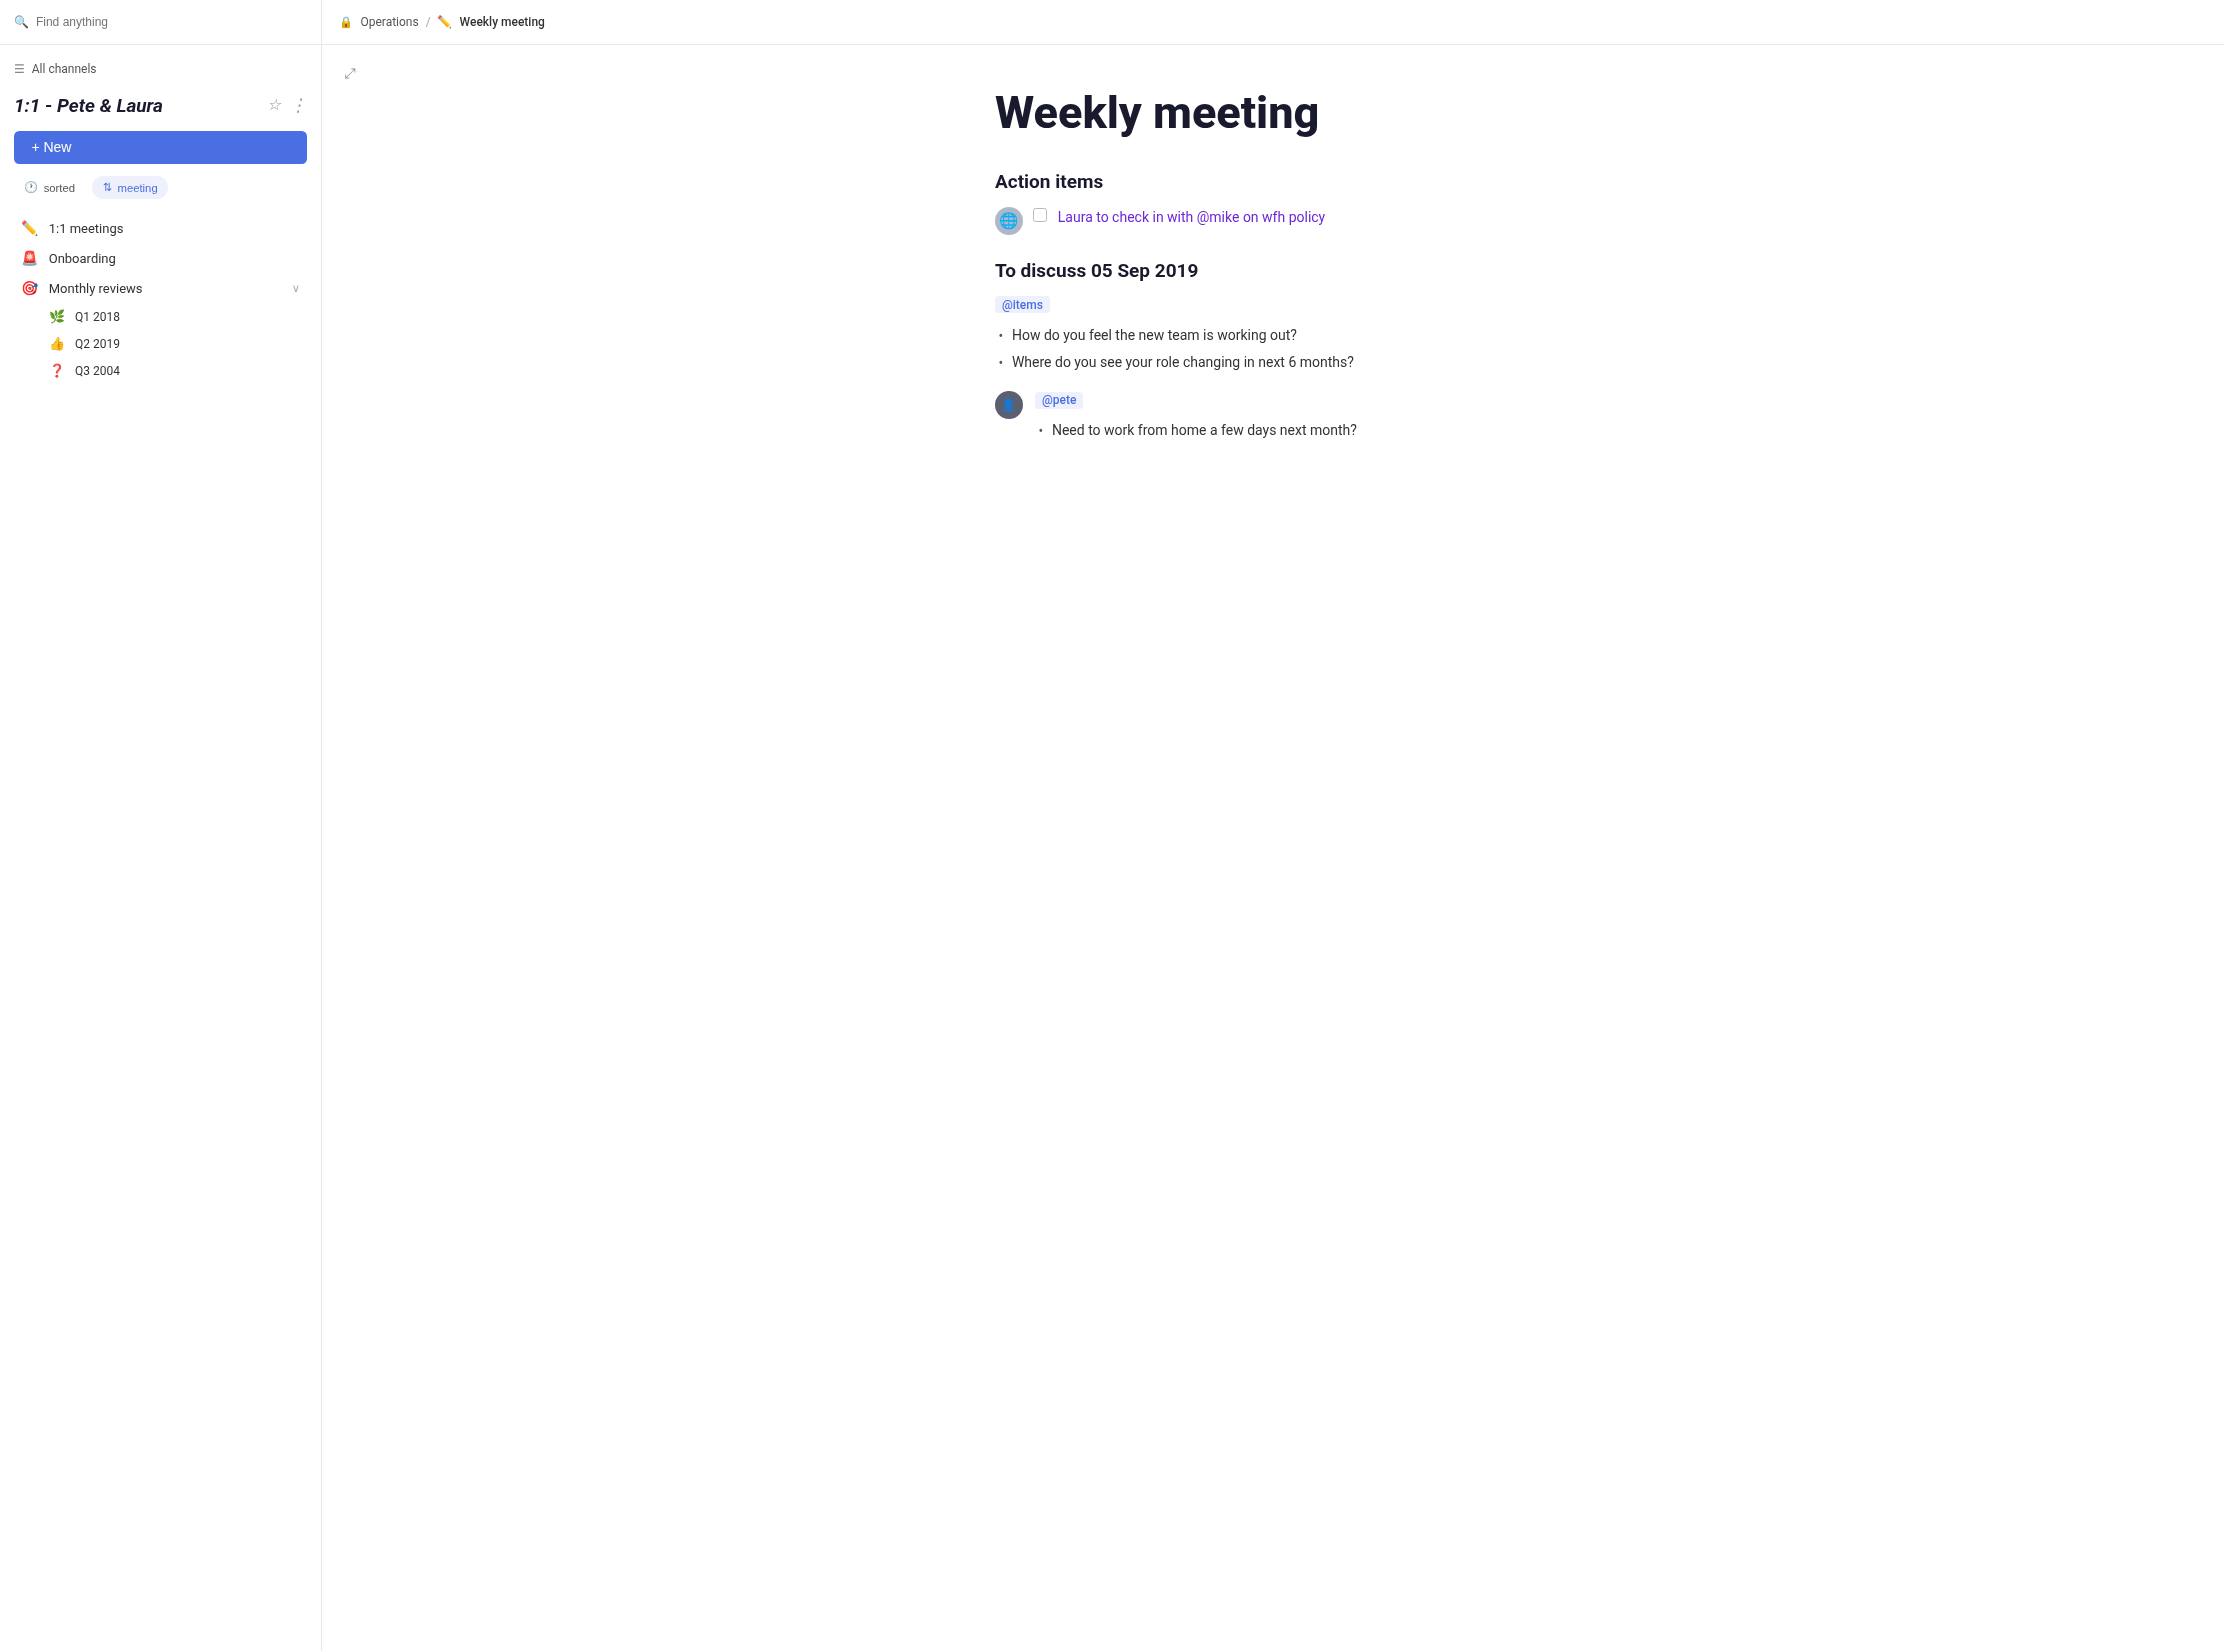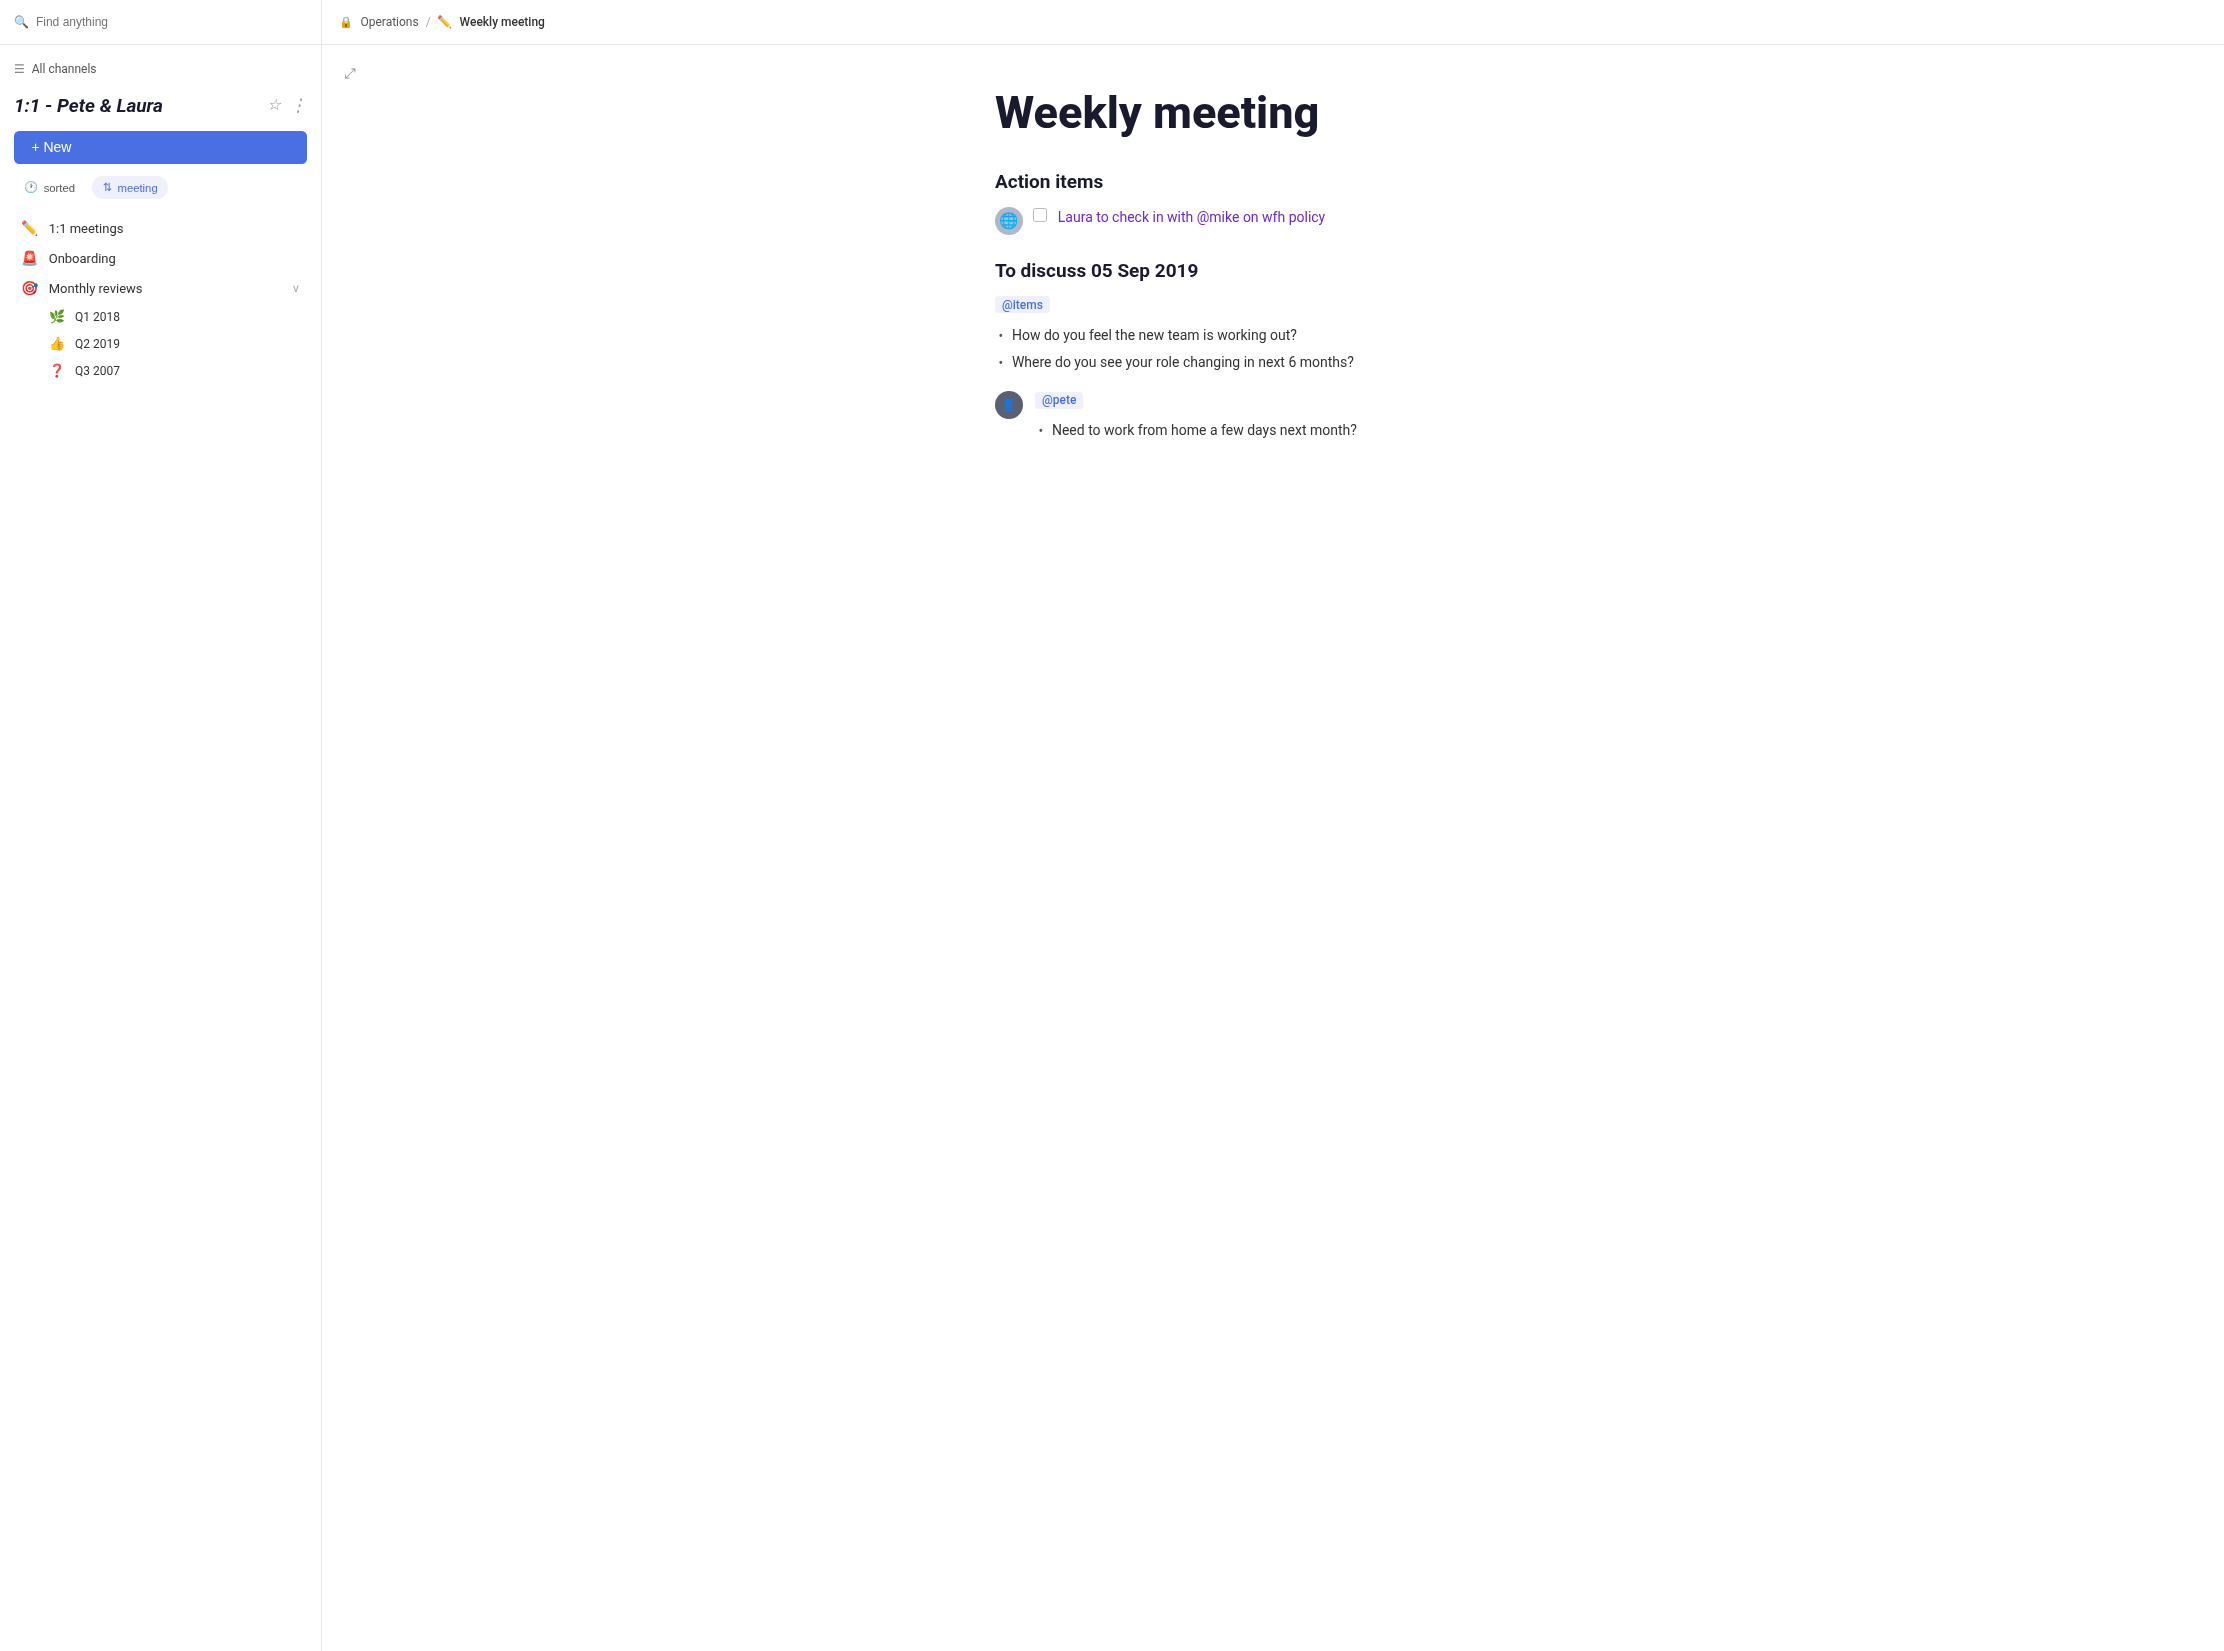--- a/index.html
+++ b/index.html
@@ -396,21 +396,21 @@
       <span>Q1 2018</span>
     </div>
 
     <div class="sub-item">
       <span class="sub-item-emoji">👍</span>
       <span>Q2 2019</span>
     </div>
 
     <div class="sub-item">
       <span class="sub-item-emoji">❓</span>
-      <span>Q3 2007</span>
+      <span>Q3 2004</span>
     </div>
   </div>
 
   <div class="main-content">
     <button class="expand-btn">
       <span>⤢</span>
     </button>
 
     <div class="doc-content">
       <h1 class="doc-title">Weekly meeting</h1>

